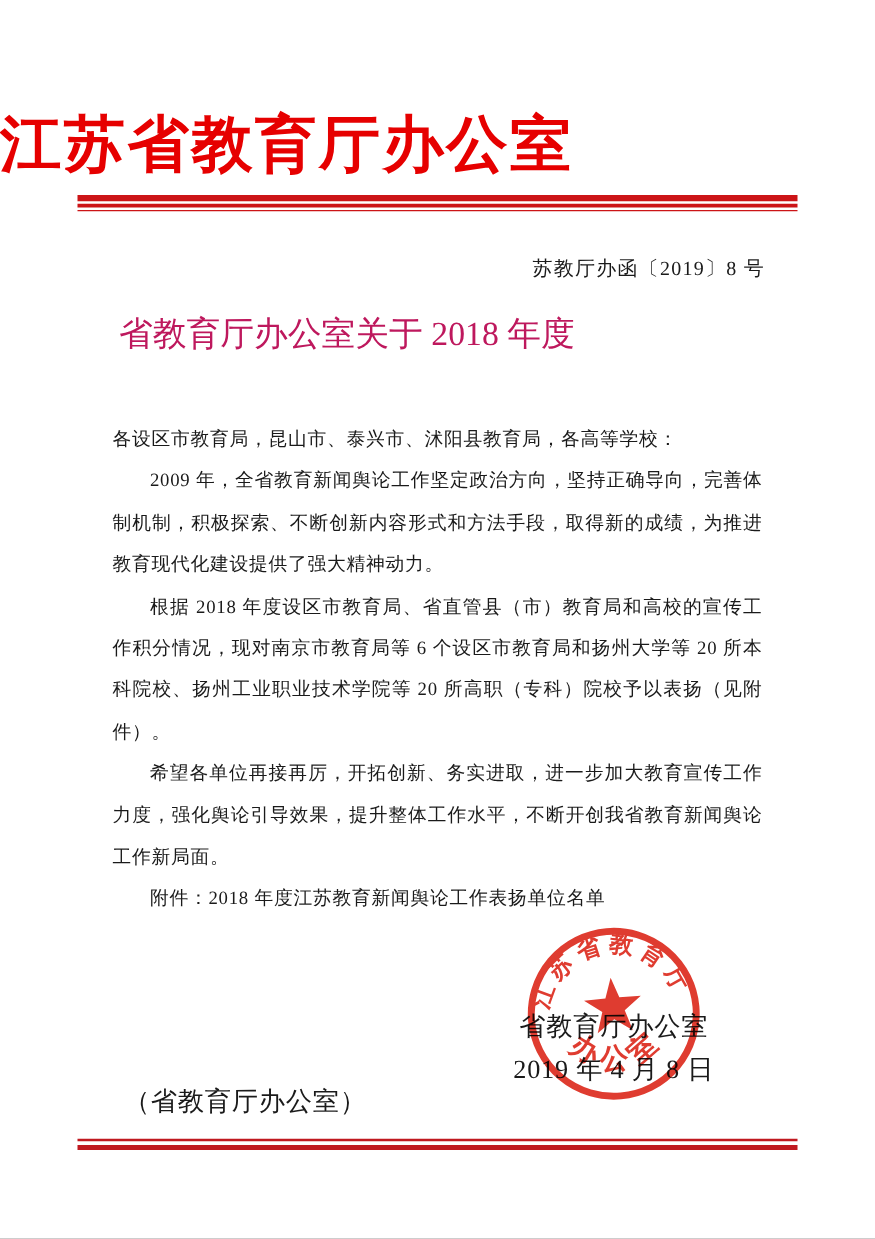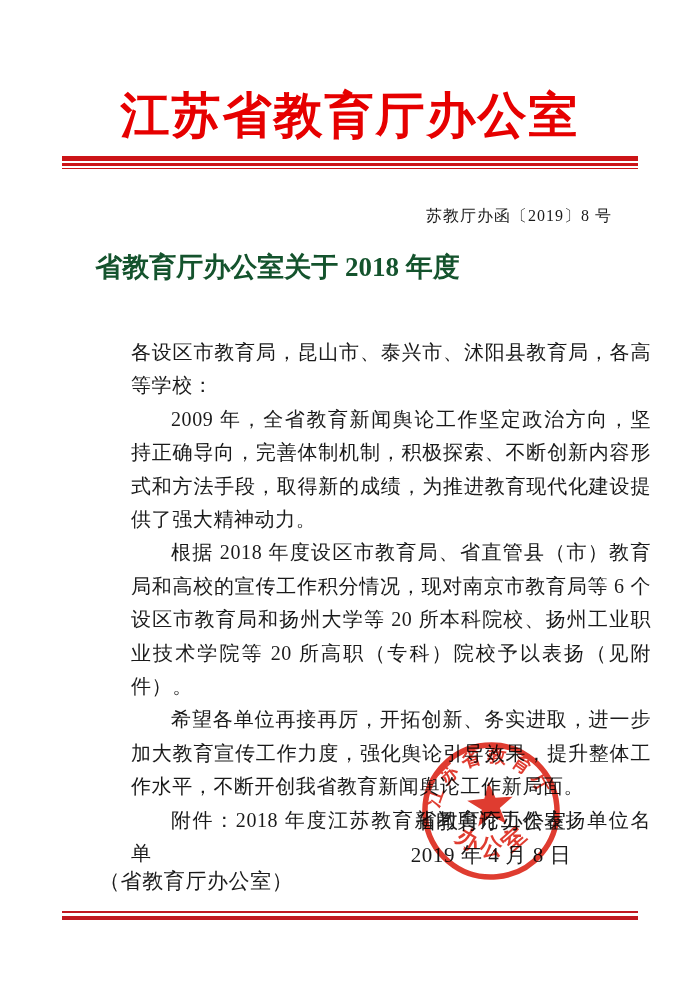--- a/index.html
+++ b/index.html
@@ -5,44 +5,43 @@
   html,body{margin:0;padding:0;background:#888;}
   .page{
     position:relative;width:700px;height:991px;background:#ffffff;
     margin:0 auto;overflow:hidden;
     font-family:"Liberation Serif","DejaVu Serif",serif;
     color:#1a1a1a;
   }
   
   .org-name{
     position:absolute;top:86px;left:0;width:700px;
-    text-align:center;font-size:49px;font-weight:bold;
+    text-align:left;font-size:49px;font-weight:bold;
     letter-spacing:2px;color:#e60000;line-height:60px;white-space:nowrap;
   }
   .head-rule{position:absolute;top:156px;left:62px;width:576px;}
   .head-rule .r1{height:5px;background:#cc1417;}
   .head-rule .r2{height:3px;background:#cc1417;margin-top:2px;}
   .head-rule .r3{height:1px;background:#cc1417;margin-top:2px;}
   
   .doc-number{
     position:absolute;top:203px;left:88px;width:524px;
     text-align:right;font-size:16px;letter-spacing:1px;line-height:26px;
   }
   
   .notice-title{
     position:absolute;top:248px;left:0;width:555px;
-    text-align:center;font-size:27px;font-weight:bold;
-    line-height:38px;color:#14532d;
+    text-align:center;font-size:27px;font-weight:normal;
+    line-height:38px;color:#be185d;
   }
   
   .body-text{
     position:absolute;top:336px;left:90px;width:520px;
-    font-size:20px;line-height:33.4px;letter-spacing:0.6px;
+    font-size:15px;line-height:33.4px;letter-spacing:0.6px;
     text-align:justify;
-    margin-left:41px;
   }
   .body-text p{margin:0;}
   .body-text p.indent{text-indent:2em;}
   .attachment{margin-top:8px;text-indent:2em;}
   
   .signature{
     position:absolute;top:804px;left:386px;width:210px;
     text-align:center;font-size:21px;line-height:34px;letter-spacing:0.6px;
   }
   

